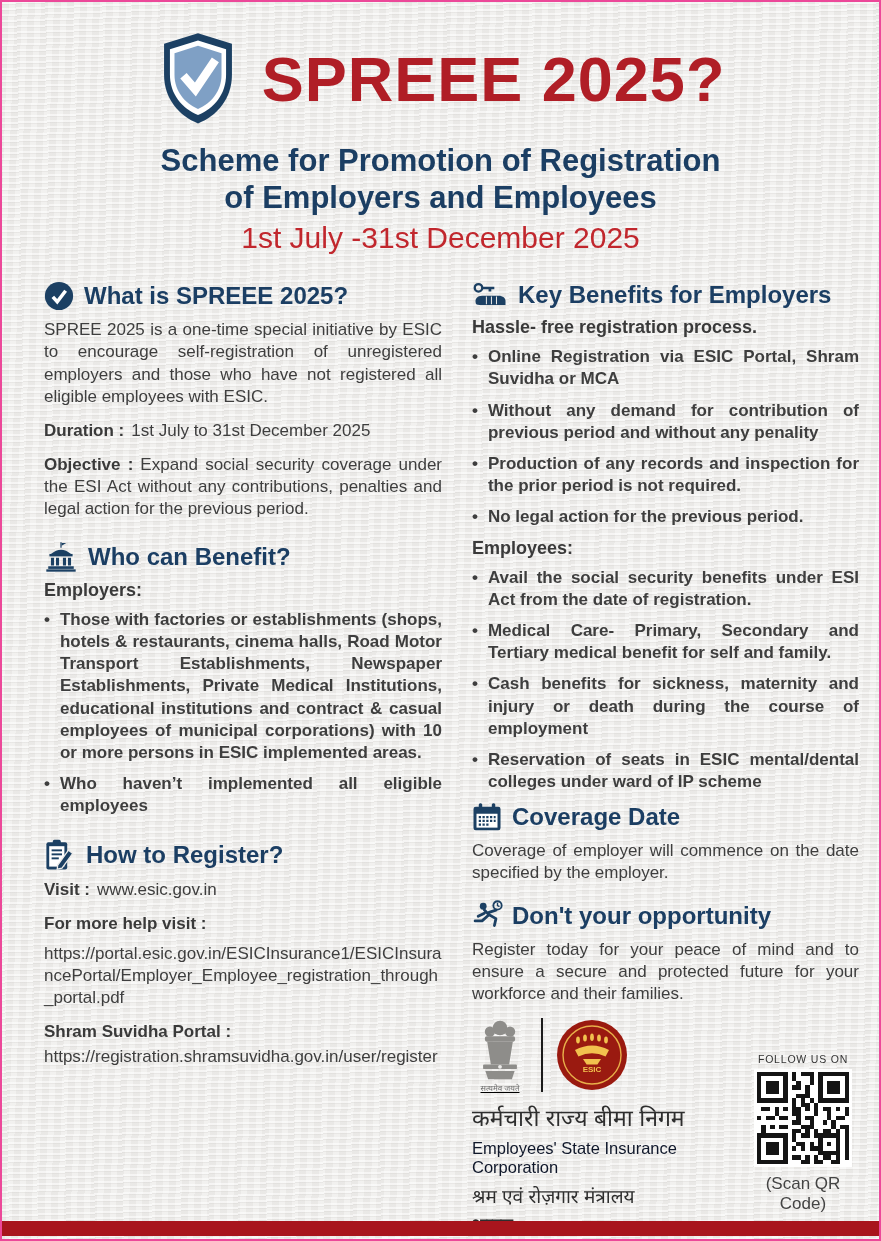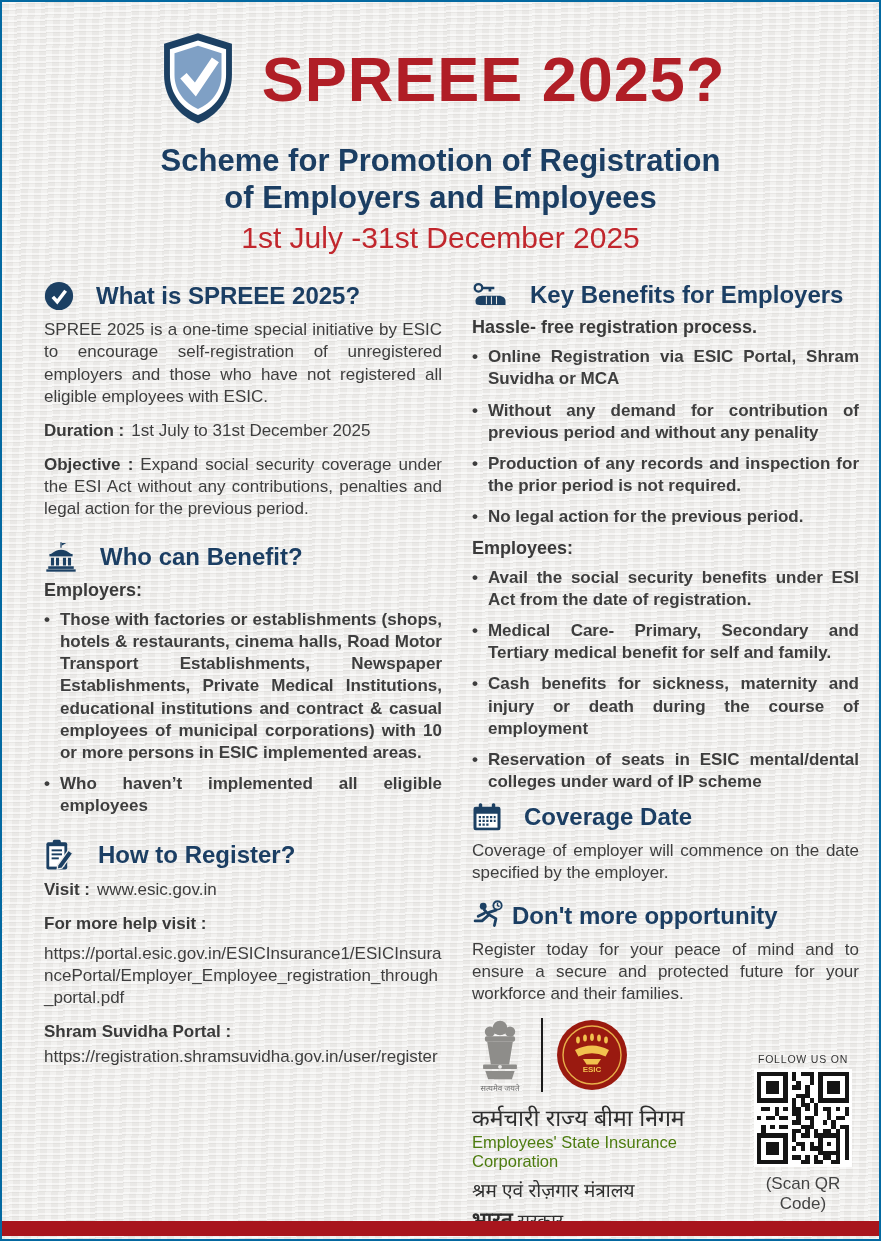--- a/index.html
+++ b/index.html
@@ -1,57 +1,57 @@
 <!DOCTYPE html>
 <html><head>
 <meta charset="utf-8">
 <style>
   html,body{margin:0;padding:0;background:#cfcfcf;}
   .poster{
     position:relative; width:881px; height:1241px; box-sizing:border-box;
-    border:2px solid #0369a1; background:#edecea; overflow:hidden;
+    border:2px solid #ec4899; background:#edecea; overflow:hidden;
     font-family:"Liberation Sans", sans-serif; margin:0 auto;
   }
   .poster::before{
     content:""; position:absolute; inset:0; z-index:0; pointer-events:none;
     background:
       repeating-linear-gradient(178deg, rgba(255,255,255,.55) 0 2px, rgba(208,206,203,.28) 2px 3px, rgba(255,255,255,0) 3px 6px),
       repeating-linear-gradient(92deg, rgba(220,218,215,.20) 0 7px, rgba(255,255,255,.25) 7px 13px);
   }
   .content{position:relative; z-index:1;}
   
   .hdr{text-align:center; padding-top:30px;}
   .brand{display:flex; justify-content:center; align-items:center; gap:22px;}
   .brand h1{margin:0; font-size:63px; font-weight:bold; color:#b01e26; letter-spacing:1px;}
   .sub{margin-top:16px; font-size:31px; font-weight:bold; color:#1b3e63; line-height:1.2;}
   .daterange{margin-top:5px; font-size:30px; color:#c1272d; font-weight:500;}
   
   .columns{display:flex; gap:30px; padding:26px 20px 0 42px; align-items:flex-start;}
   .col-l{width:398px;} .col-r{width:387px;}
   section{margin-bottom:22px;}
-  .sec-head{display:flex; align-items:center; gap:22px; margin-bottom:8px;}
+  .sec-head{display:flex; align-items:center; gap:10px; margin-bottom:8px;}
   .sec-head .ttl{font-size:24px; font-weight:bold; color:#1b3e63;}
   .body, li{font-size:17px; color:#3e3e3e; line-height:1.3;}
   .body{margin:0 0 12px; text-align:justify;}
   .lbl{color:#3a3a3a; font-weight:bold; margin-right:7px;}
   ul.blt{list-style:none; margin:0 0 10px; padding:0;}
   ul.blt li{display:flex; gap:10px; margin-bottom:9px;font-weight:bold;}
   ul.blt li::before{content:"•"; color:#3e3e3e; flex:0 0 auto;}
   ul.blt li div{text-align:justify;}
   .sublabel{font-size:18px; font-weight:bold; color:#3a3a3a; margin:0 0 8px;}
   .url{word-break:break-all;}
   
   .footer-section{display:flex; gap:6px; margin-top:4px;}
   .footer-left{flex:1;}
   .logos{display:flex; align-items:center; gap:13px; margin-bottom:8px;}
   .vdivider{width:2px; height:74px; background:#1c1c1c;}
-  .emblem-wrap{text-align:center;}
+  .emblem-wrap{text-align:center;text-decoration:underline;}
   .motto{font-size:8px; color:#6e6e6e; margin-top:1px;}
   .org-hi{font-size:23px; color:#2e2e2e;}
-  .org-en{font-size:16.5px; color:#4d7c0f; margin-top:0;}
+  .org-en{font-size:16.5px; color:#0f172a; margin-top:6px;}
   .min-hi{font-size:19px; color:#2e2e2e; margin-top:6px;}
   .bharat-line{font-size:18px; color:#2e2e2e; margin-top:2px;}
   .bharat-line b{font-size:21px;}
   .min-en{font-size:13px; font-weight:bold; color:#3c3c3c; letter-spacing:.6px; margin-top:5px;}
   .qrbox{width:112px; text-align:center; margin-top:36px;}
   .follow{font-size:10.5px; color:#333; letter-spacing:.8px; margin-bottom:4px;}
   .qr{background:#fff; padding:3px; display:inline-block;}
   .scan{font-size:17px; color:#444; margin-top:3px;}
   
   .redbar{position:absolute; left:0; right:0; bottom:3px; height:15px; background:#a8151d; z-index:2;}
@@ -232,21 +232,21 @@
         <section style="margin-bottom:10px;">
           <div class="sec-head" style="gap:6px;">
             <span>
               <svg viewBox="0 0 44 40" width="34" height="31">
                 <circle cx="33" cy="7" r="5.4" fill="none" stroke="#1c4063" stroke-width="2.4"></circle>
                 <path d="M33 3.6v3.6l2.6 1.4" fill="none" stroke="#1c4063" stroke-width="1.8"></path>
                 <circle cx="14.5" cy="8" r="4.4" fill="#1c4063"></circle>
                 <path d="M16 13 22 19 M22 16 31 13 M16 17 8 21 M22 19 31 24 29 33 M22 19 13 27 4 27" fill="none" stroke="#1c4063" stroke-width="3.6" stroke-linecap="round" stroke-linejoin="round"></path>
               </svg>
             </span>
-            <span class="ttl">Don't more opportunity</span>
+            <span class="ttl">Don't your opportunity</span>
           </div>
           <p class="body">Register today for your peace of mind and to ensure a secure and protected future for your workforce and their families.</p>
         </section>
 
         <div class="footer-section">
           <div class="footer-left">
             <div class="logos">
               <div class="emblem-wrap">
                 <svg viewBox="0 0 60 70" width="56" height="64" fill="#8e8d8a">
                   <circle cx="30" cy="12" r="8"></circle>

